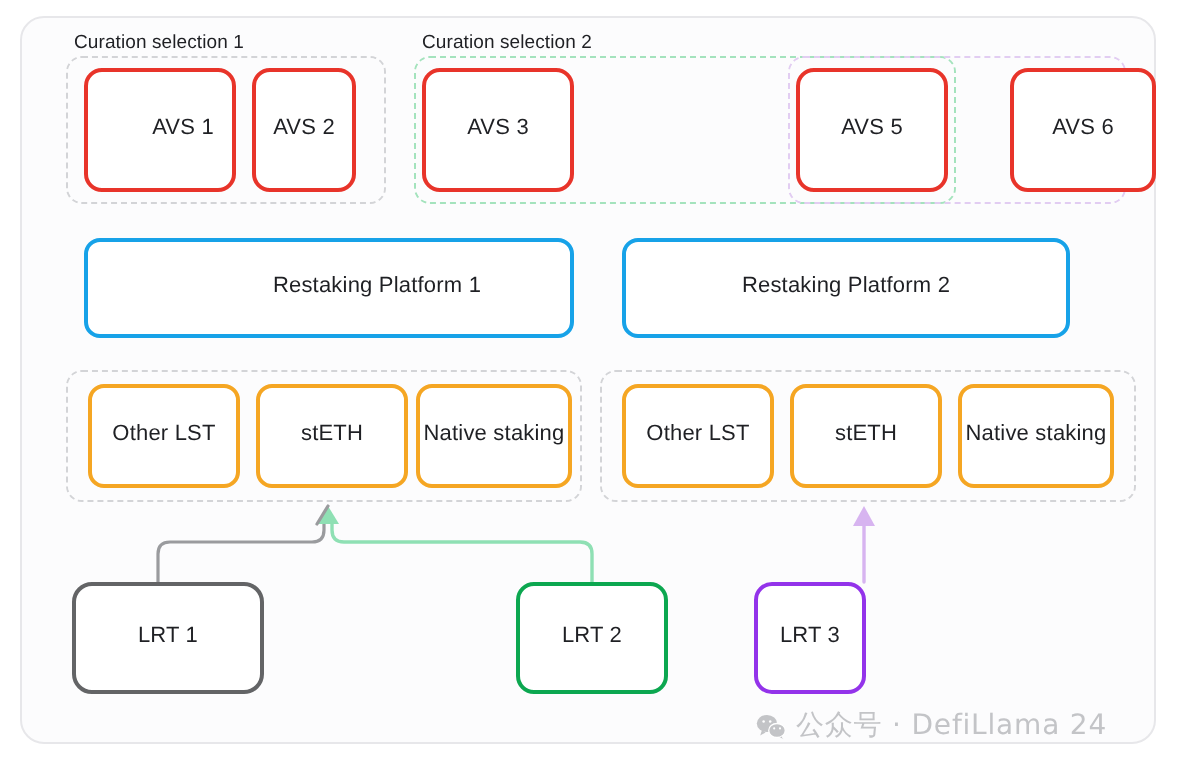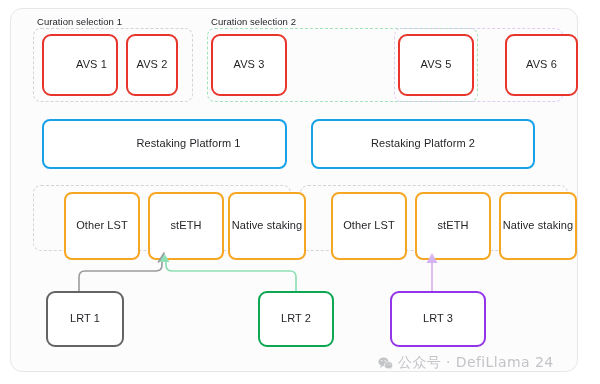--- a/index.html
+++ b/index.html
@@ -60,23 +60,22 @@
   .platform-box {
     border: 2.2px solid #17a2e8;
     border-radius: 8px;
     height: 50px;
     top: 119px;
   }
 
   .lst-box {
     border: 2.2px solid #f5a623;
     border-radius: 8px;
-    height: 68px;
+    height: 52px;
     top: 192px;
-    margin-left: 20px;
   }
 
   .lrt-box {
     height: 56px;
     top: 291px;
     border-radius: 9px;
   }
   .lrt-1 { border: 2.4px solid #636466; }
   .lrt-2 { border: 2.8px solid #0ca750; }
   .lrt-3 { border: 2.8px solid #9333ea; }
@@ -205,27 +204,27 @@
 
     <path d="M 296 291 L 296 277 Q 296 271 290 271 L 172 271 Q 166 271 166 265 L 166 259" fill="none" stroke="#8fe0b4" stroke-width="1.7" stroke-linecap="round"></path>
 
     <path d="M 164 253 L 158.5 262 L 169.5 262 Z" fill="#8fe0b4"></path>
     <path d="M 164 253 L 158.5 262" fill="none" stroke="#9a9b9e" stroke-width="1.6" stroke-linecap="round"></path>
 
     <path d="M 432 291 L 432 262" fill="none" stroke="#d7b4f0" stroke-width="1.7" stroke-linecap="round"></path>
     <path d="M 432 253 L 426.5 263 L 437.5 263 Z" fill="#d7b4f0"></path>
   </svg>
 
-  <div class="box lrt-box lrt-1" style="left:46px; width:78px;">
+  <div class="box lrt-box lrt-1" style="left:36px; width:96px;border-radius:10px;">
     <span>LRT 1</span>
   </div>
   <div class="box lrt-box lrt-2" style="left:258px; width:76px;">
     <span>LRT 2</span>
   </div>
-  <div class="box lrt-box lrt-3" style="left:390px; width:96px;">
+  <div class="box lrt-box lrt-3" style="left:377px; width:56px;">
     <span>LRT 3</span>
   </div>
 
   <div id="watermark">
     <span class="wechat-icon">
       <svg viewBox="0 0 30 26" width="15" height="13" aria-hidden="true">
         <ellipse cx="11" cy="9.5" rx="10.2" ry="8.6" fill="#c3c4c7"></ellipse>
         <path d="M 6 16 L 4.2 21.5 L 9.6 18.4 Z" fill="#c3c4c7"></path>
         <ellipse cx="21" cy="16.5" rx="8.3" ry="7" fill="#c3c4c7" stroke="#ffffff" stroke-width="1.3"></ellipse>
         <path d="M 25.8 22 L 27.6 25.6 L 23.4 23.6 Z" fill="#c3c4c7" stroke="#ffffff" stroke-width="0.8"></path>

